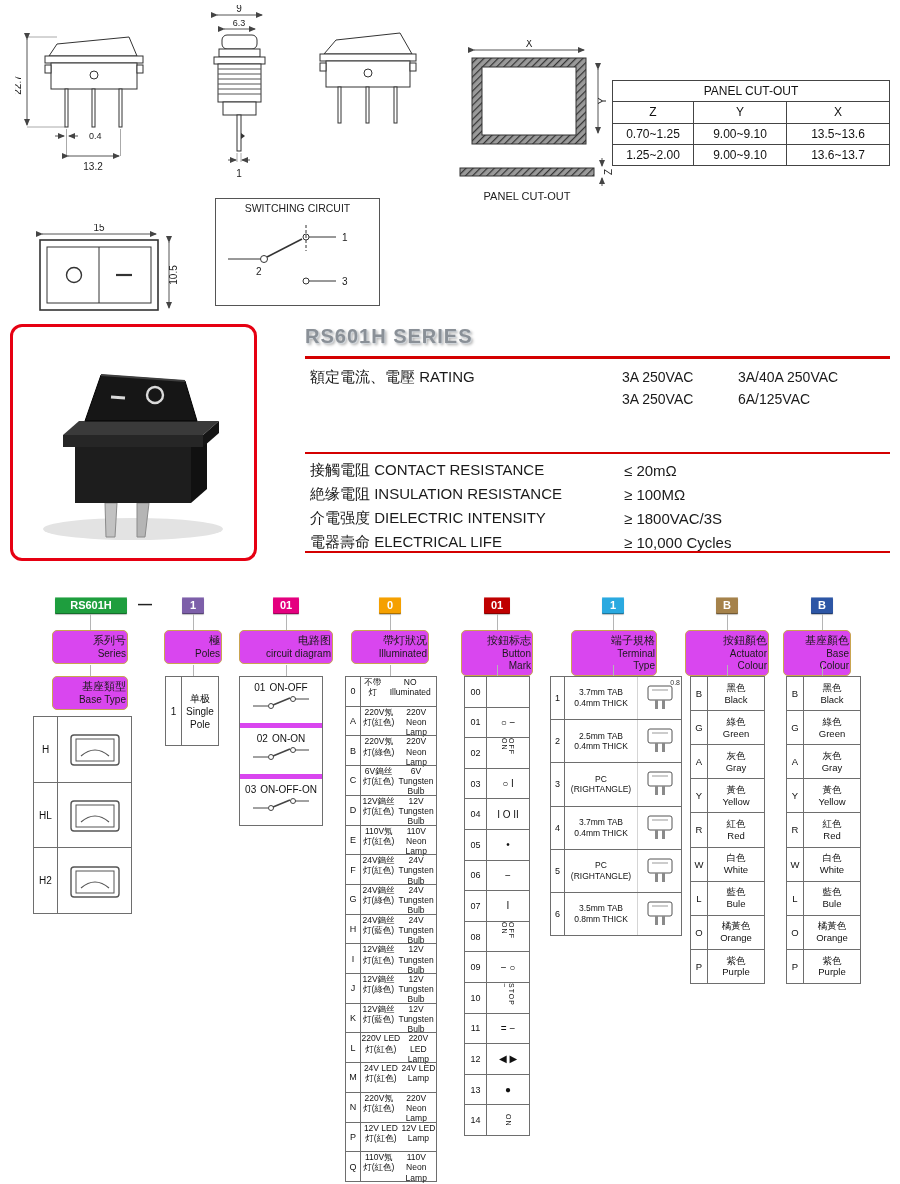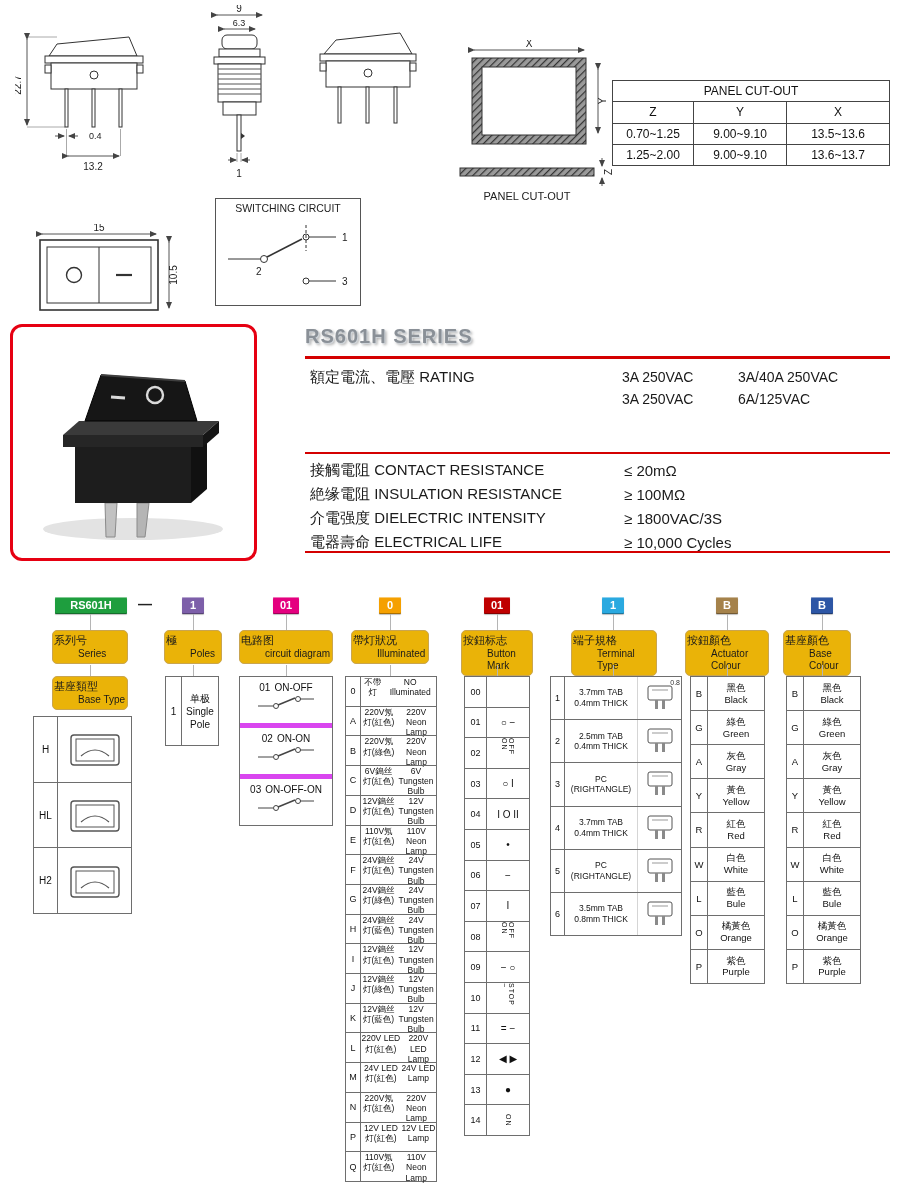--- a/index.html
+++ b/index.html
@@ -2,21 +2,21 @@
 <html><head>
 <meta charset="utf-8">
 <style>
   * { margin:0; padding:0; box-sizing:border-box; }
   body { background:#fff; font-family:"Liberation Sans", sans-serif; color:#111; }
   #canvas { position:relative; width:900px; height:1184px; background:#fff; overflow:hidden; }
   .abs { position:absolute; }
   svg text { font-family:"Liberation Sans", sans-serif; fill:#222; }
 
   
-  .circuitbox { left:215px; top:198px; width:146px; height:108px; border:1px solid #555; }
+  .circuitbox { left:215px; top:198px; width:165px; height:108px; border:1px solid #555; }
   .cb-title { height:18px; line-height:18px; text-align:center; font-size:10.5px; color:#222; }
   .paneltable { left:612px; top:80px; width:278px; border:1px solid #444; font-size:12px; background:#fff; }
   .pt-title { height:21px; line-height:21px; text-align:center; border-bottom:1px solid #444; }
   .pt-row { display:flex; height:21px; line-height:20px; text-align:center; }
   .pt-row + .pt-row { border-top:1px solid #444; }
   .pt-c1 { width:80px; } .pt-c2 { width:94px; border-left:1px solid #444; border-right:1px solid #444; } .pt-c3 { flex:1; }
 
   
   .photobox { left:10px; top:324px; width:247px; height:237px; border:3px solid #e60012; border-radius:12px; background:#fff; overflow:hidden; }
   .series-title { left:305px; top:325px; font-size:20px; font-weight:bold; letter-spacing:1px;
@@ -28,22 +28,22 @@
   .rrow span:first-child { width:116px; }
   .specrow { left:310px; width:580px; display:flex; font-size:15px; color:#1a1a1a; height:24px; align-items:center; }
   .specrow .sl { flex:0 0 314px; }
 
   
   .badge { position:absolute; height:17px; line-height:17px; color:#fff; font-size:11px; font-weight:bold;
            text-align:center; border-radius:1px;
            box-shadow: inset 0 1px 0 rgba(255,255,255,.45), inset 0 -1px 0 rgba(0,0,0,.3), 0 1px 1px rgba(0,0,0,.25); }
   .sep { font-size:14px; font-weight:bold; color:#222; text-align:center; }
   .vline { position:absolute; width:1px; background:#b5b5b5; }
-  .catbox { position:absolute; background:#eab308; border:1px solid #c9a550; border-radius:5px;
-            padding:3px 1px; text-align:left; color:#1a1a1a; }
+  .catbox { position:absolute; background:#d946ef; border:1px solid #c9a550; border-radius:5px;
+            padding:3px 1px; text-align:right; color:#1a1a1a; }
   .catbox .cn { font-size:11px; line-height:1.25; }
   .catbox .en { font-size:10px; line-height:1.2;padding-left:24px; }
   .dtable { position:absolute; border:1px solid #6e6e6e; display:flex; flex-direction:column; background:#fff; }
   .r { display:flex; flex:1; min-height:0; align-items:stretch; }
   .r + .r { border-top:1px solid #6e6e6e; }
   .codecell { border-right:1px solid #6e6e6e; display:flex; align-items:center; justify-content:center;
               font-size:9px; color:#111; flex:none; }
   .srow-code { width:24px; font-size:10px; }
   .srow-icon { flex:1; display:flex; align-items:center; justify-content:center; }
   .poles-box { display:flex; flex-direction:row; }
@@ -371,21 +371,21 @@
   </div>
 
   <div class="dtable poles-box" style="left:165px;top:676px;width:54px;height:70px;flex-direction:row">
     <div class="p-code">1</div>
     <div class="p-text">
       <div>单极</div>
       <div>Single Pole</div>
     </div>
   </div>
 
-  <div class="dtable" style="left:239px;top:676px;width:94px;height:150px">
+  <div class="dtable" style="left:239px;top:676px;width:84px;height:150px">
 
       <div class="crow">
         <span class="c-code">01</span><span>ON-OFF</span>
         <div>
           <svg width="60" height="20" viewBox="0 0 60 20">
             <line x1="2" y1="13" x2="17" y2="13" stroke="#444"></line>
             <circle cx="20" cy="13" r="2.5" fill="none" stroke="#444"></circle>
             <line x1="22" y1="12" x2="39" y2="5" stroke="#444" stroke-width="1.5"></line>
             <circle cx="42" cy="6" r="2.5" fill="none" stroke="#444"></circle>
             <line x1="44" y1="6" x2="58" y2="6" stroke="#444"></line>

